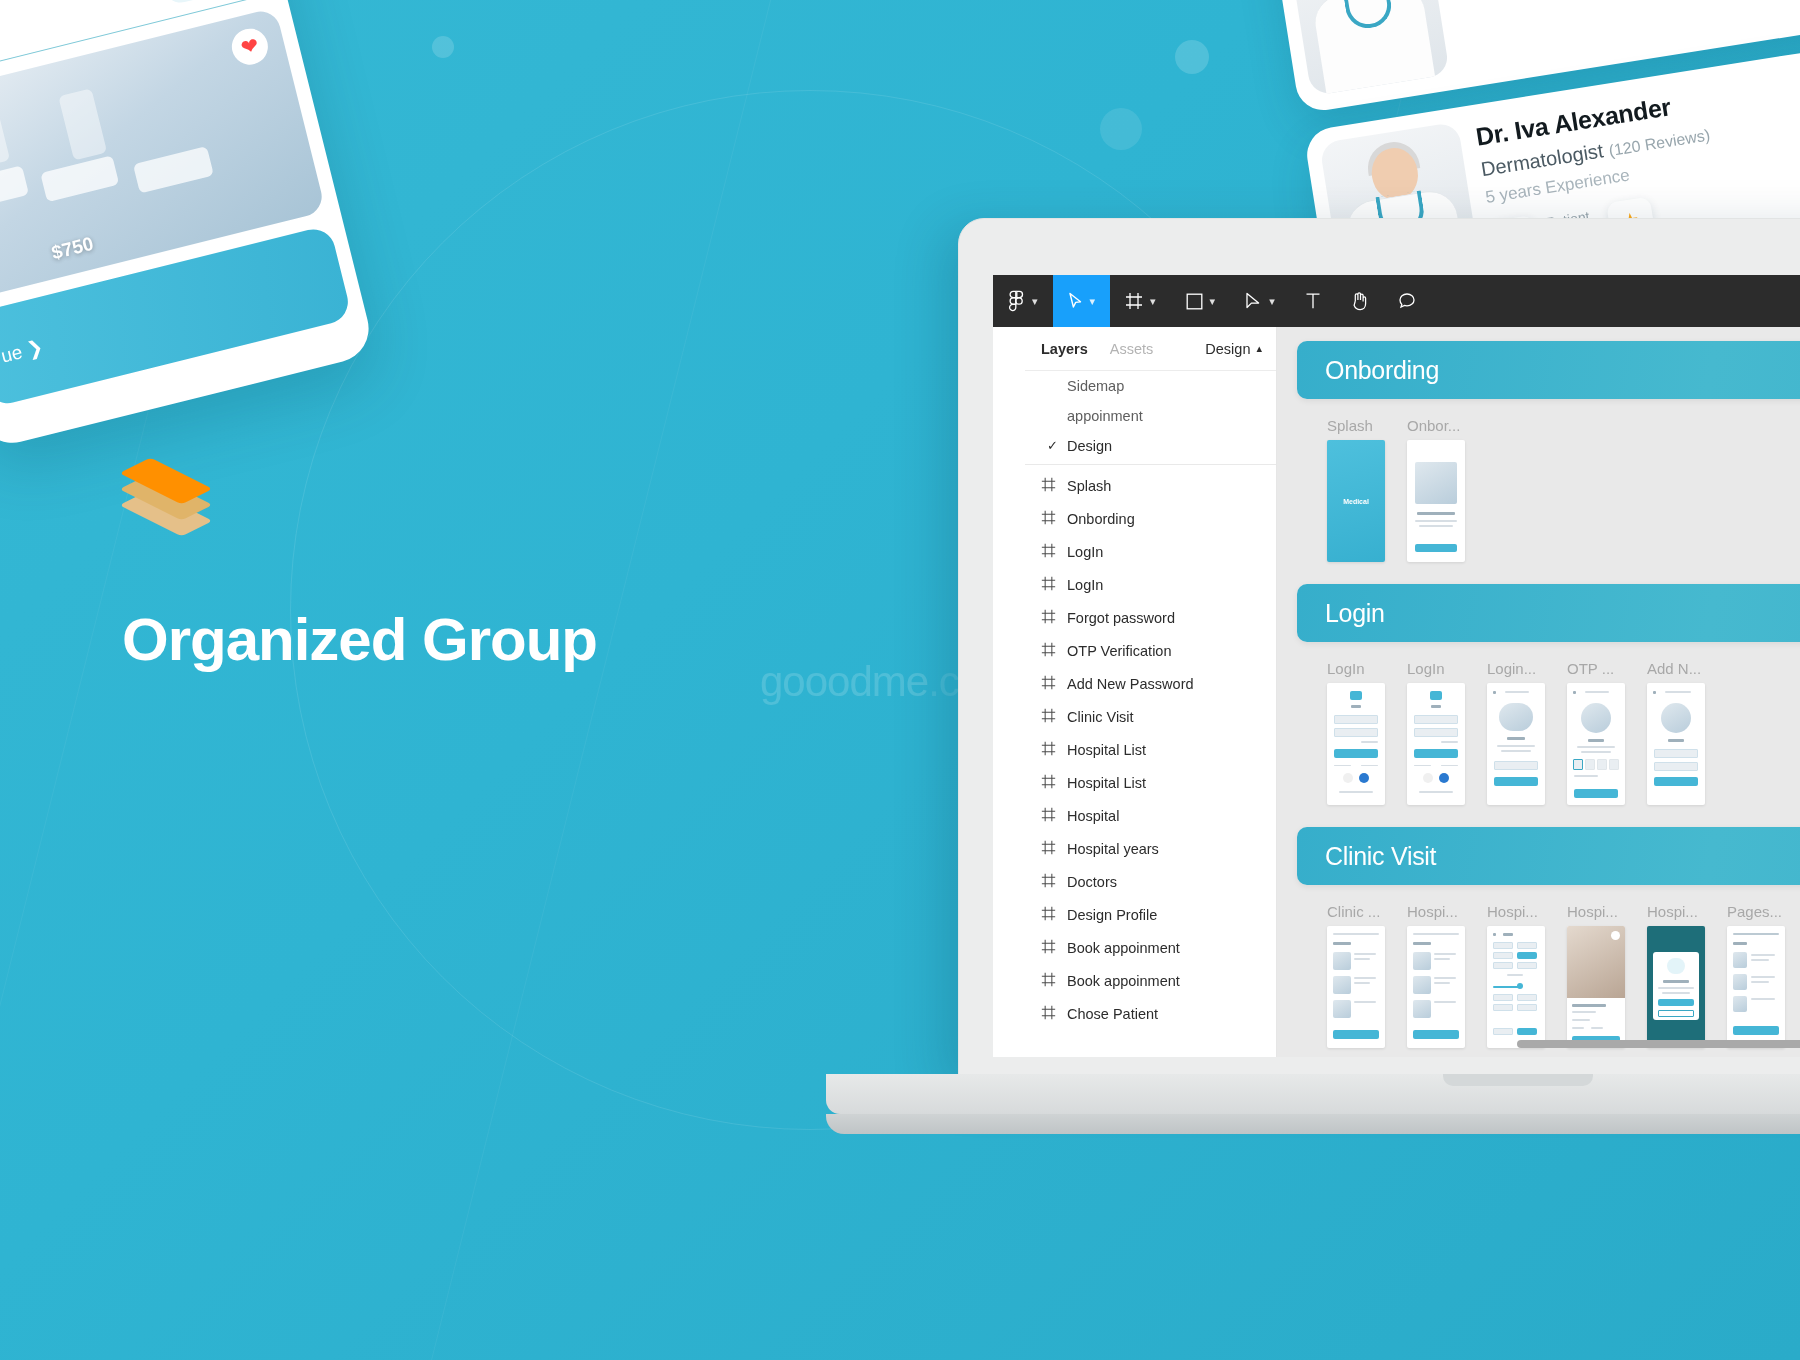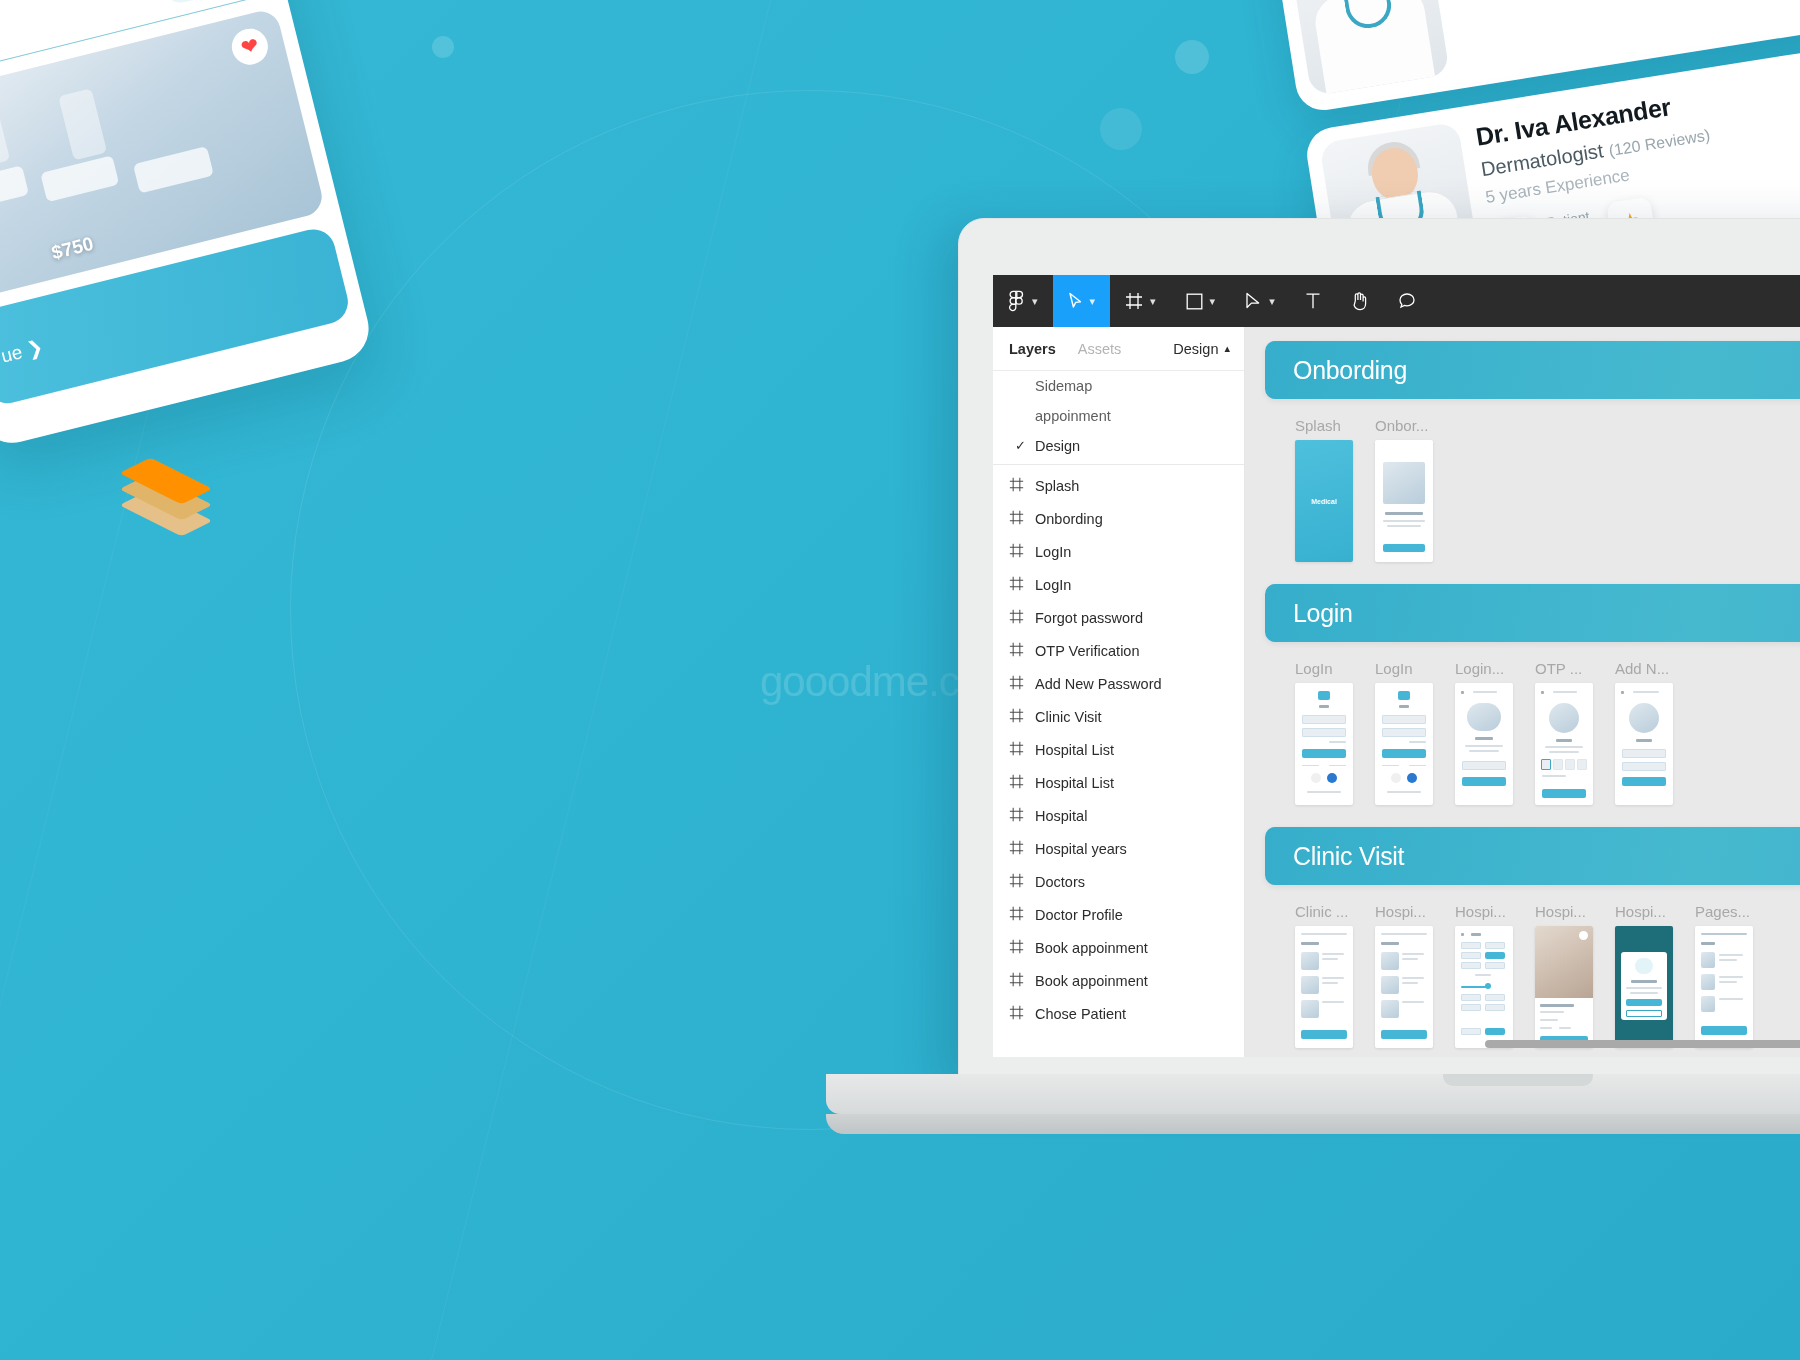--- a/index.html
+++ b/index.html
@@ -196,21 +196,21 @@
   .tool {
     display:flex; align-items:center; gap: 7px;
     padding: 0 15px; color: #ffffff; cursor: default;
   }
   .tool.active { background: #18A0FB; }
   .chev { font-size: 11px; opacity: .85; }
   .tool svg { display:block; }
 
   
   #figma-body { display: flex; height: 730px; }
-  #figma-left { width: 252px; background:#ffffff; border-right:1px solid #e6e6e6; position:relative; }
+  #figma-left { width: 252px; background:#ffffff; border-right:1px solid #e6e6e6; position:relative;margin-left:32px; }
   #panel-tabs {
     height: 44px; display:flex; align-items:center; padding: 0 16px;
     border-bottom: 1px solid #ececec; gap: 22px; position: relative;
   }
   .ptab { font-size: 14.5px; color:#b3b3b3; }
   .ptab.active { color:#2c2c2c; font-weight:700; }
   #design-tab {
     position:absolute; right: 14px; display:flex; align-items:center; gap:6px;
     font-size: 14.5px; color:#2c2c2c;
   }
@@ -343,20 +343,21 @@
   </div>
 
   <div id="left-content">
     <div id="layers-logo">
       <div class="layer-wrap">
         <div class="layer-shape bot"></div>
         <div class="layer-shape mid"></div>
         <div class="layer-shape top"></div>
       </div>
     </div>
+    <div id="headline-main">Organized Group</div>
     <div id="subcopy">
     </div>
   </div>
 
   <div id="laptop">
     <div id="laptop-lid">
       <div id="laptop-screen">
 
         <div id="figma-toolbar">
           <div class="tool">
@@ -525,21 +526,21 @@
                 <div class="layer-row">
                   <span><svg class="frame-ico" viewBox="0 0 18 18" fill="none" stroke="#2c2c2c" stroke-width="1.25">
                       <path d="M5 1v16M13 1v16M1 5h16M1 13h16"></path>
                     </svg></span>
                   <span>Doctors</span>
                 </div>
                 <div class="layer-row">
                   <span><svg class="frame-ico" viewBox="0 0 18 18" fill="none" stroke="#2c2c2c" stroke-width="1.25">
                       <path d="M5 1v16M13 1v16M1 5h16M1 13h16"></path>
                     </svg></span>
-                  <span> Doctor Profile</span>
+                  <span> Design Profile</span>
                 </div>
                 <div class="layer-row">
                   <span><svg class="frame-ico" viewBox="0 0 18 18" fill="none" stroke="#2c2c2c" stroke-width="1.25">
                       <path d="M5 1v16M13 1v16M1 5h16M1 13h16"></path>
                     </svg></span>
                   <span>Book appoinment</span>
                 </div>
                 <div class="layer-row">
                   <span><svg class="frame-ico" viewBox="0 0 18 18" fill="none" stroke="#2c2c2c" stroke-width="1.25">
                       <path d="M5 1v16M13 1v16M1 5h16M1 13h16"></path>

